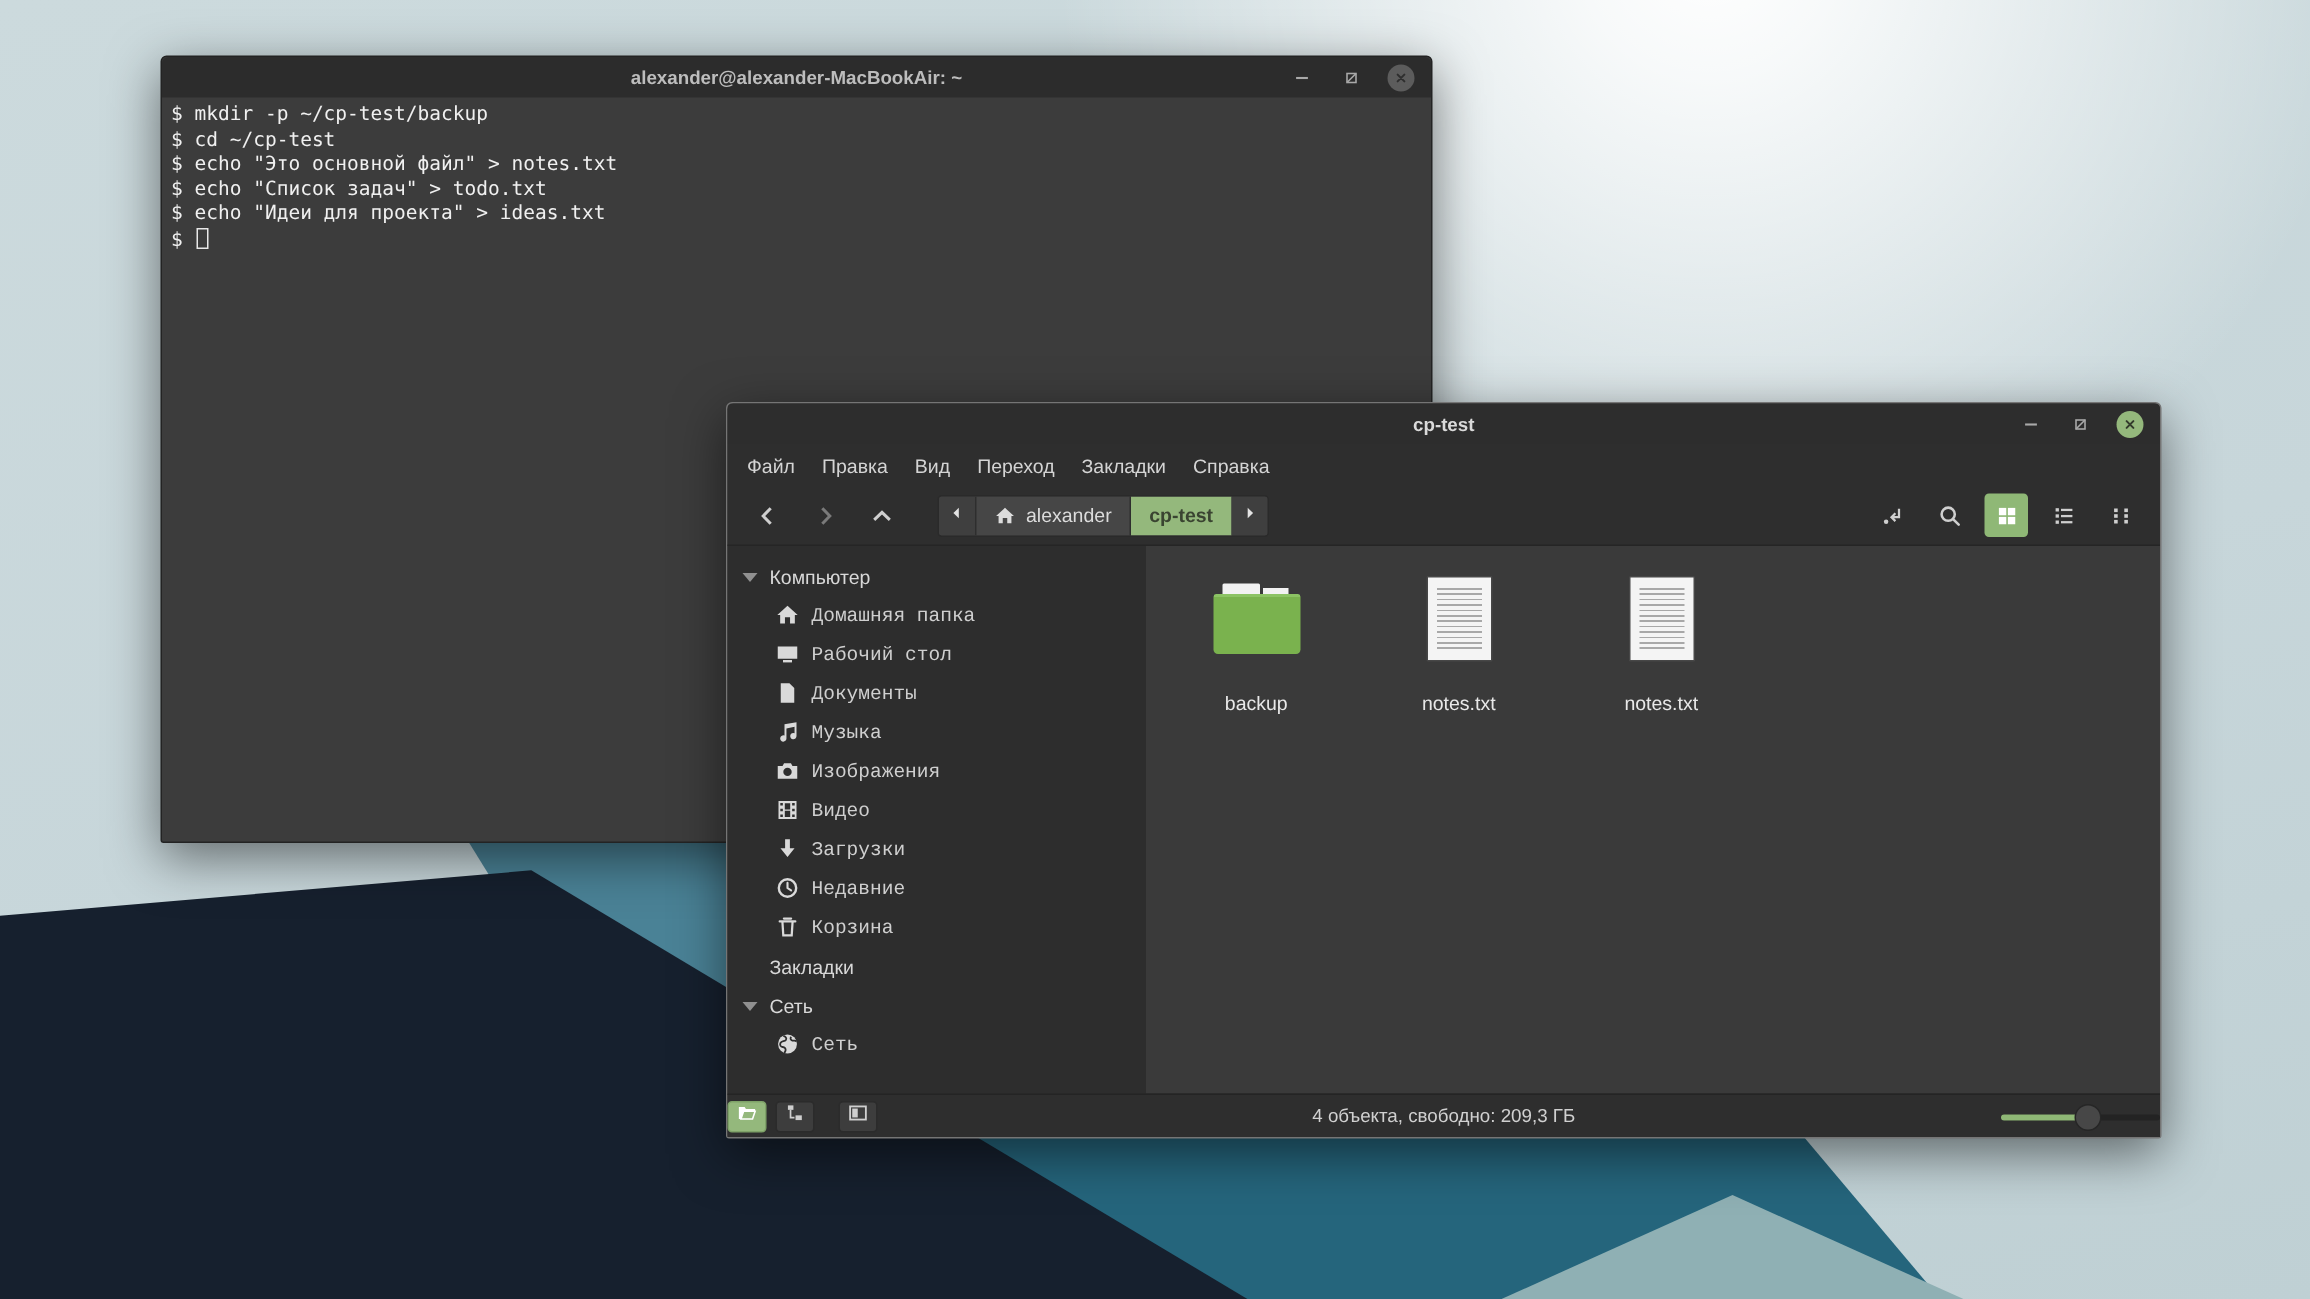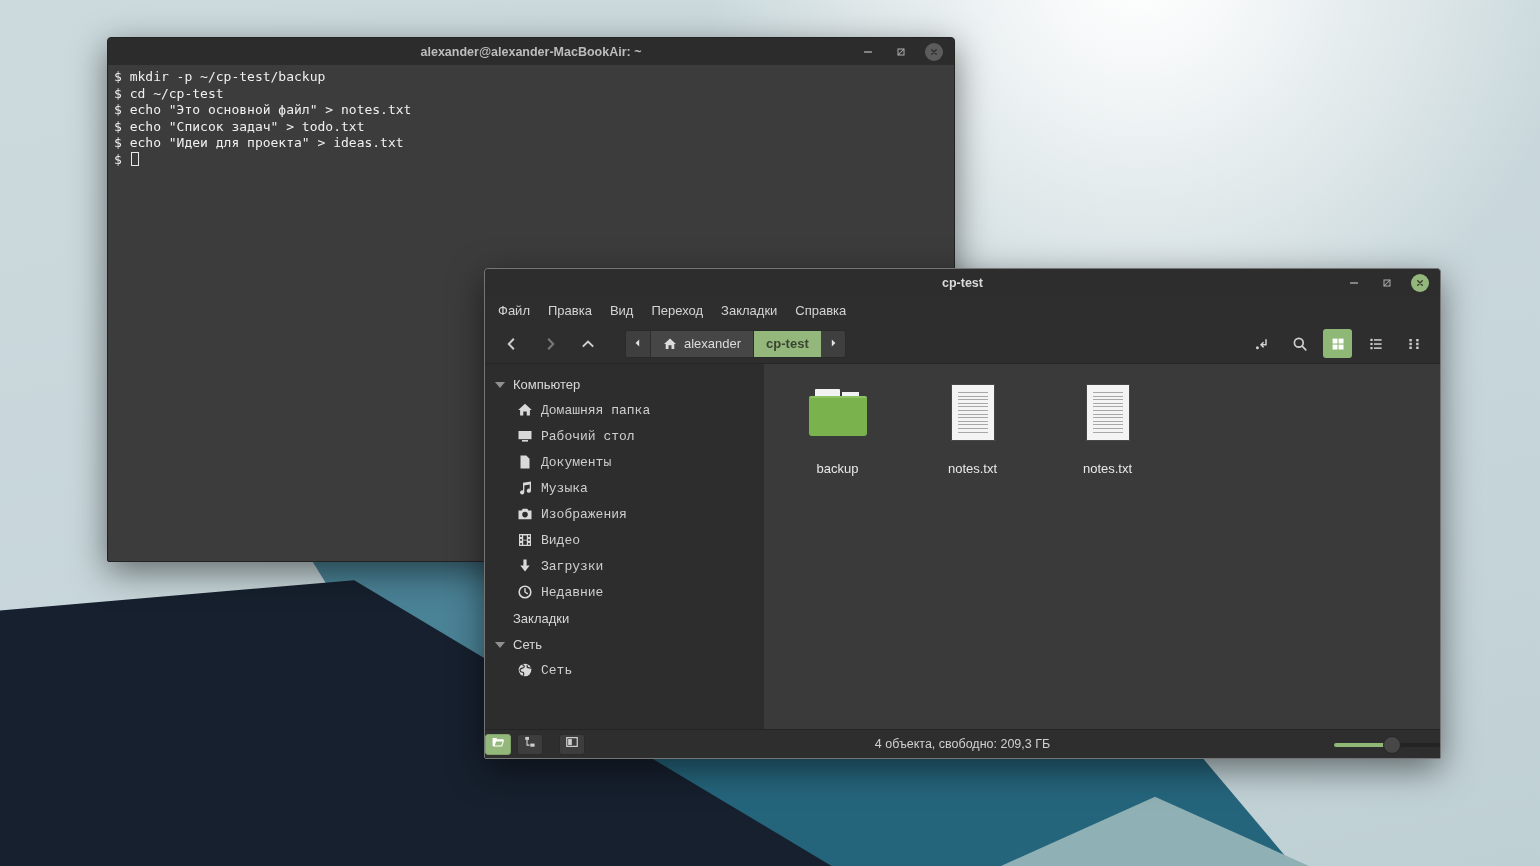--- a/index.html
+++ b/index.html
@@ -351,20 +351,30 @@
             <span class="icon16">
               <svg viewBox="0 0 16 16" width="16" height="16">
                 <circle cx="8" cy="8" r="5.8" fill="none" stroke="currentColor" stroke-width="1.6"></circle>
                 <path d="M8 4.6V8l2.4 1.6" fill="none" stroke="currentColor" stroke-width="1.4" stroke-linecap="round"></path>
               </svg>
             </span>
             <span class="side-label-wrap">
               <span>Недавние</span>
             </span>
           </div>
+          <div class="side-item">
+            <span class="icon16">
+              <svg viewBox="0 0 16 16" width="16" height="16">
+                <path d="M5.6 2.4h4.8M2.8 4.3h10.4M4.6 4.3l.6 9.3h5.6l.6-9.3" fill="none" stroke="currentColor" stroke-width="1.5" stroke-linecap="round"></path>
+              </svg>
+            </span>
+            <span class="side-label-wrap">
+              <span>Корзина</span>
+            </span>
+          </div>
           <div class="side-header">
             <span>Закладки</span>
           </div>
           <div class="side-header">
             <span class="side-tri"></span>
             <span>Сеть</span>
           </div>
           <div class="side-item">
             <span class="icon16">
               <svg viewBox="0 0 16 16" width="16" height="16">

